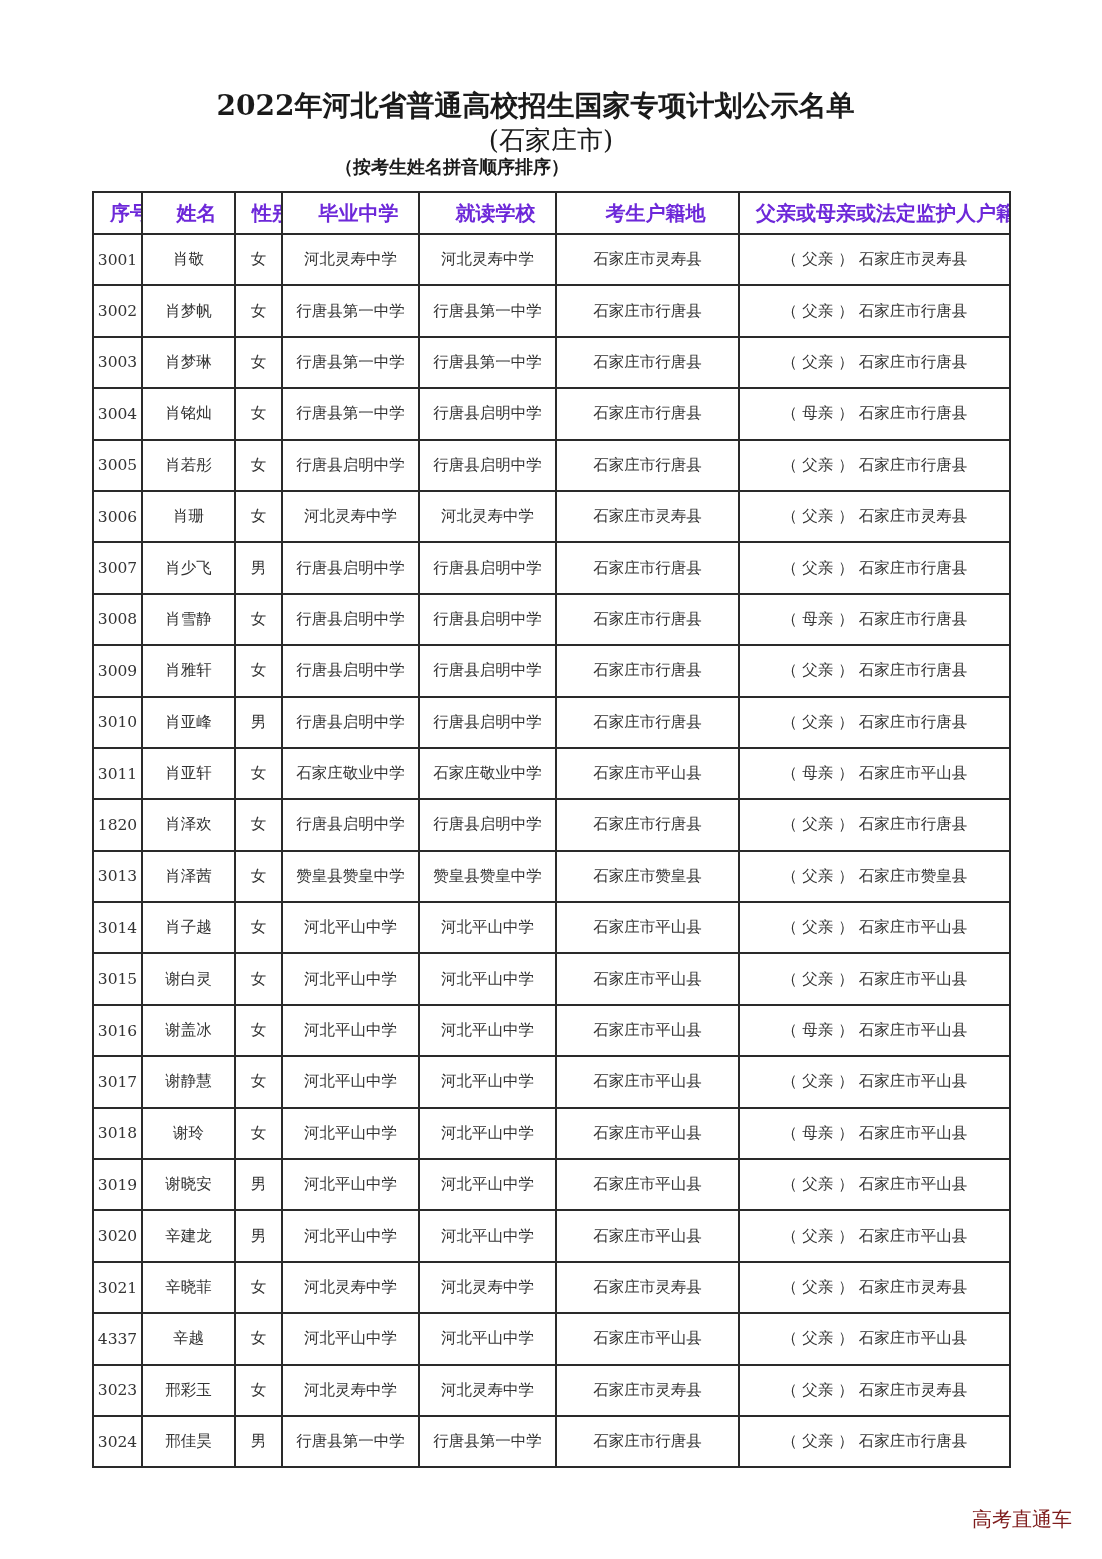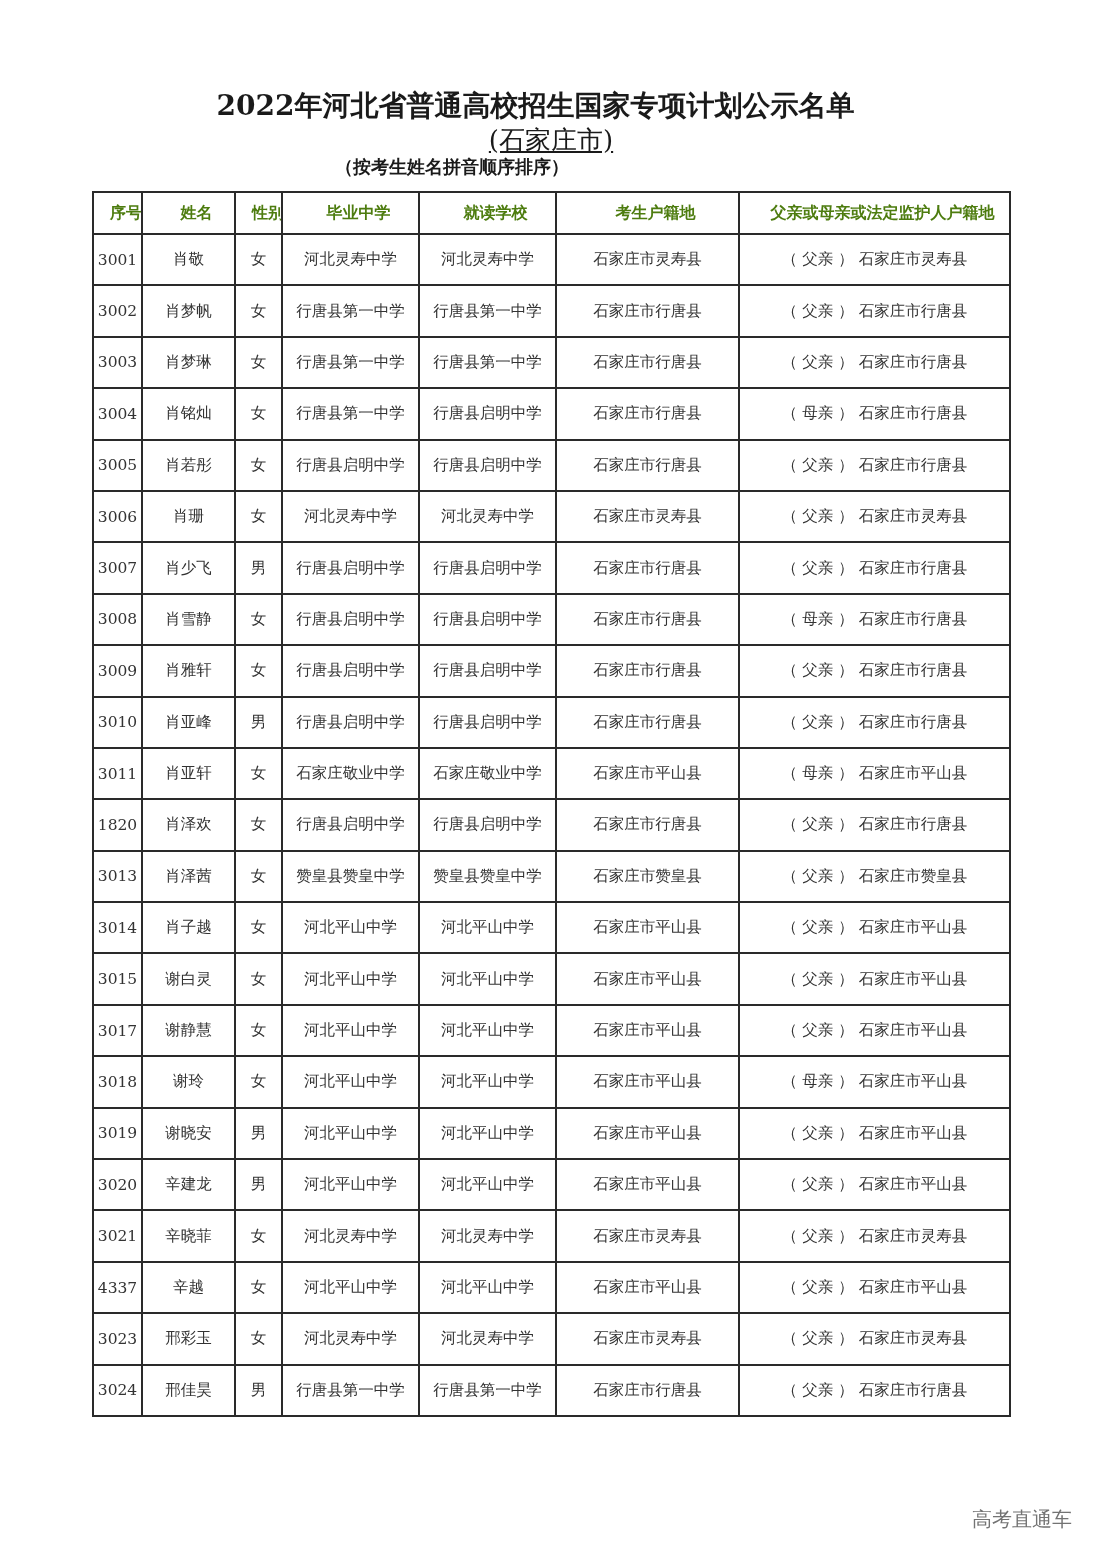--- a/index.html
+++ b/index.html
@@ -2,34 +2,34 @@
 <html><head>
 <meta charset="utf-8">
 <style>
   html, body { margin: 0; padding: 0; background: #ffffff; }
   body { width: 1102px; height: 1559px; position: relative; overflow: hidden;
          font-family: "DejaVu Serif", "Liberation Serif", serif; color: #1a1a1a; }
   .title { position: absolute; left: 0; width: 1071px; text-align: center; top: 88px;
            font-size: 28px; line-height: 36px; font-weight: bold; letter-spacing: 0px;
            font-family: "DejaVu Serif", "Liberation Serif", serif; }
   .subtitle { position: absolute; left: 0; width: 1102px; text-align: center; top: 124px;
-           font-size: 26px; line-height: 32px; font-family: "DejaVu Serif", serif; text-decoration: underline; }
+           font-size: 26px; line-height: 32px; font-family: "DejaVu Serif", serif; }
   .note { position: absolute; left: 0; width: 904px; text-align: center; top: 155px;
           font-size: 18px; line-height: 24px; font-weight: bold;
           font-family: "DejaVu Sans", sans-serif; }
   table.list { position: absolute; left: 92px; top: 191px; border-collapse: collapse;
                table-layout: fixed; width: 917px; }
   table.list th, table.list td { border: 2px solid #2a2a2a; text-align: center; vertical-align: middle;
                padding: 0; overflow: hidden; white-space: nowrap; }
-  table.list th { height: 40px; font-size: 16px; font-weight: bold;
-                  font-family: "DejaVu Sans", sans-serif; color: #4d7c0f; padding-left: 16px; }
+  table.list th { height: 40px; font-size: 20px; font-weight: bold;
+                  font-family: "DejaVu Sans", sans-serif; color: #6d28d9; padding-left: 16px; }
   table.list td { height: 49.4px; font-size: 15.5px; color: #333;
                   font-family: "DejaVu Serif", serif; }
   td.seq { font-size: 15px; font-family: "Liberation Serif", serif; border-radius: 21px; }
-  .watermark { position: absolute; right: 30px; top: 1506px; font-size: 20px; color: #737373;
+  .watermark { position: absolute; right: 30px; top: 1506px; font-size: 20px; color: #7f1d1d;
                font-family: "DejaVu Sans", sans-serif; }
 </style>
 </head>
 <body>
 
 <div class="title">2022年河北省普通高校招生国家专项计划公示名单</div>
 <div class="subtitle">(石家庄市)</div>
 <div class="note">（按考生姓名拼音顺序排序）</div>
 
 <table class="list">
@@ -183,20 +183,29 @@
       <tr>
         <td class="seq">3015</td>
         <td>谢白灵</td>
         <td>女</td>
         <td>河北平山中学</td>
         <td>河北平山中学</td>
         <td>石家庄市平山县</td>
         <td class="guardian">（ 父亲 ） 石家庄市平山县</td>
       </tr>
       <tr>
+        <td class="seq">3016</td>
+        <td>谢盖冰</td>
+        <td>女</td>
+        <td>河北平山中学</td>
+        <td>河北平山中学</td>
+        <td>石家庄市平山县</td>
+        <td class="guardian">（ 母亲 ） 石家庄市平山县</td>
+      </tr>
+      <tr>
         <td class="seq">3017</td>
         <td>谢静慧</td>
         <td>女</td>
         <td>河北平山中学</td>
         <td>河北平山中学</td>
         <td>石家庄市平山县</td>
         <td class="guardian">（ 父亲 ） 石家庄市平山县</td>
       </tr>
       <tr>
         <td class="seq">3018</td>

